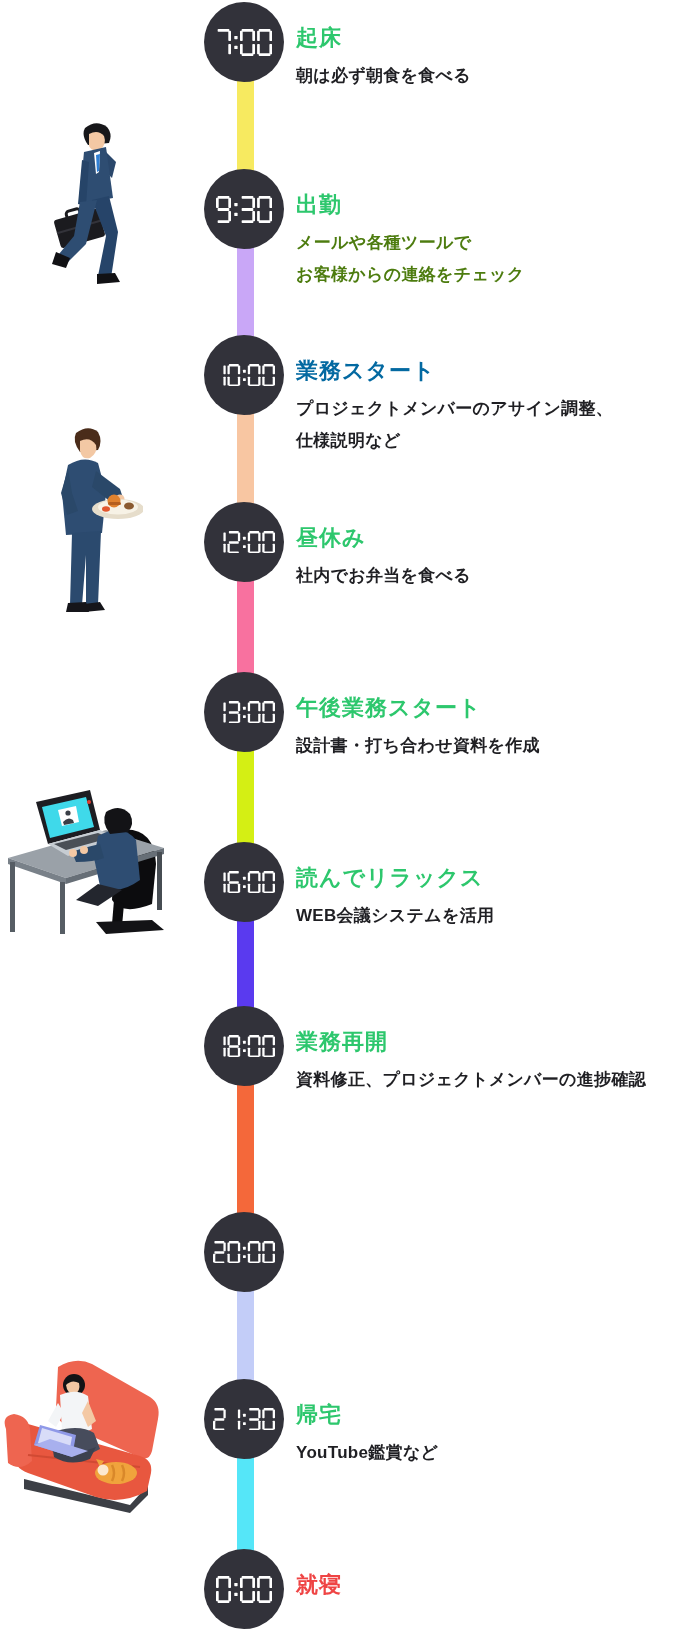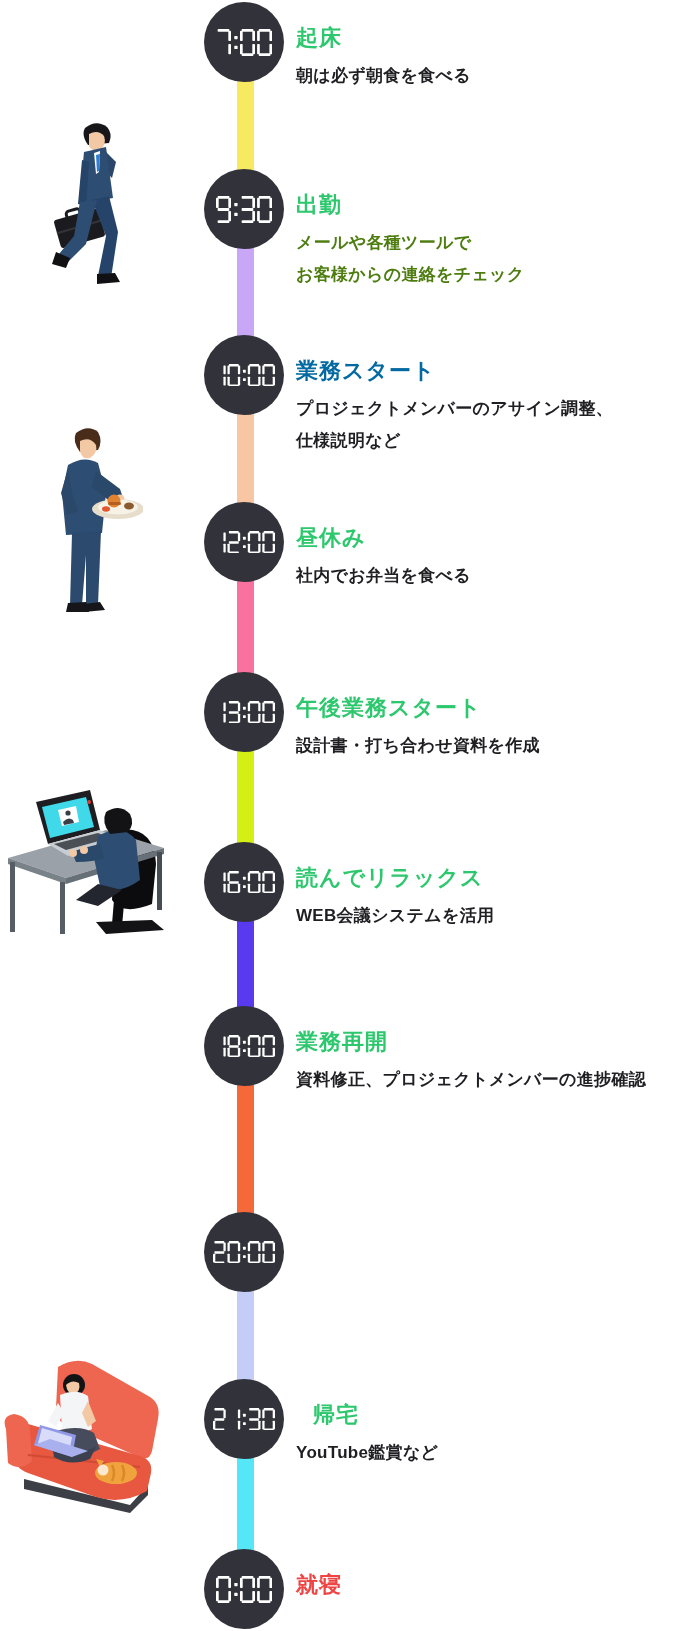--- a/index.html
+++ b/index.html
@@ -319,21 +319,21 @@
           <rect x="28.5" y="16.1" width="7.8" height="1.9" rx="0.5"></rect>
           <rect x="39.9" y="0" width="7.8" height="1.9" rx="0.5"></rect>
           <rect x="47" y="1.1" width="1.8" height="6.9" rx="0.5"></rect>
           <rect x="47" y="10" width="1.8" height="6.9" rx="0.5"></rect>
           <rect x="39.9" y="16.1" width="7.8" height="1.9" rx="0.5"></rect>
           <rect x="38.8" y="10" width="1.8" height="6.9" rx="0.5"></rect>
           <rect x="38.8" y="1.1" width="1.8" height="6.9" rx="0.5"></rect>
         </svg>
       </div>
     <div class="entry-text">
-      <div class="entry-title" style="color: rgb(45, 199, 109); margin-left: 17px;">帰宅</div>
+      <div class="entry-title" style="color: rgb(45, 199, 109);">帰宅</div>
       <div class="entry-desc" style="color: rgb(31, 31, 35);"><span>YouTube鑑賞など</span></div>
     </div>
   </div>
 
   <div class="entry" style="top:1549px">
     <div class="clock" style="background: rgb(50, 50, 58);">
         <svg width="56.099999999999994" height="27" viewBox="0 0 37.4 18" fill="#ffffff">
           <rect x="1.1" y="0" width="7.8" height="1.9" rx="0.5"></rect>
           <rect x="8.2" y="1.1" width="1.8" height="6.9" rx="0.5"></rect>
           <rect x="8.2" y="10" width="1.8" height="6.9" rx="0.5"></rect>

